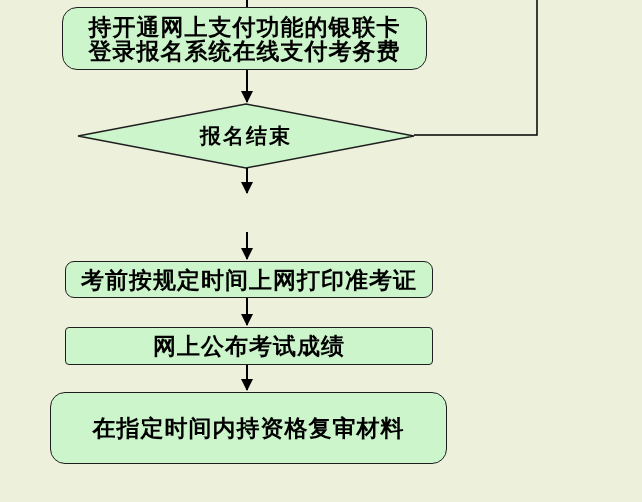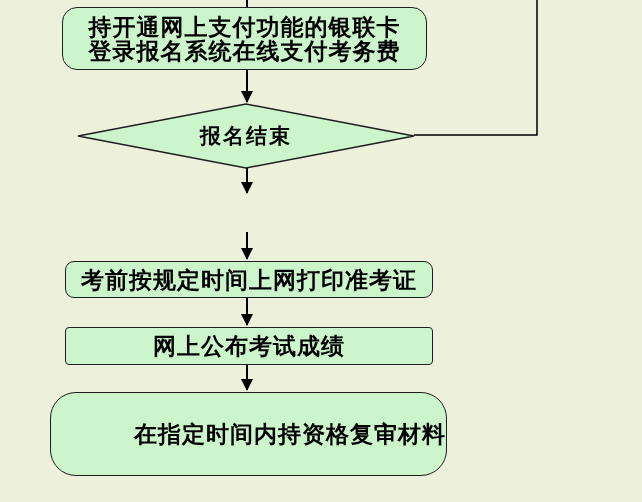--- a/index.html
+++ b/index.html
@@ -31,21 +31,21 @@
     letter-spacing:1px;
     line-height:24px;
     text-align:center;
     white-space:nowrap;
   }
   
   .n1{left:62px;  top:7px;   width:365px; height:63px; border-radius:15px;}
   .n3{left:120px; top:195px; width:255px; height:37px; border-radius:10px;}
   .n4{left:65px;  top:261px; width:368px; height:37px; border-radius:9px;}
   .n5{left:65px;  top:327px; width:368px; height:38px; border-radius:4px;}
-  .n6{left:50px;  top:392px; width:397px; height:84px; border-radius:26px; line-height:27px;align-items:flex-end;}
+  .n6{left:50px;  top:392px; width:397px; height:72px; border-radius:15px; line-height:27px;}
   .diamond-label{
     position:absolute;
     left:78px; top:104px; width:336px; height:64px;
     display:flex;align-items:center;justify-content:center;
     color:var(--text,#000000);
     font-weight:bold;font-size:21px;letter-spacing:2px;
   }
 </style>
 </head>
 <body>

